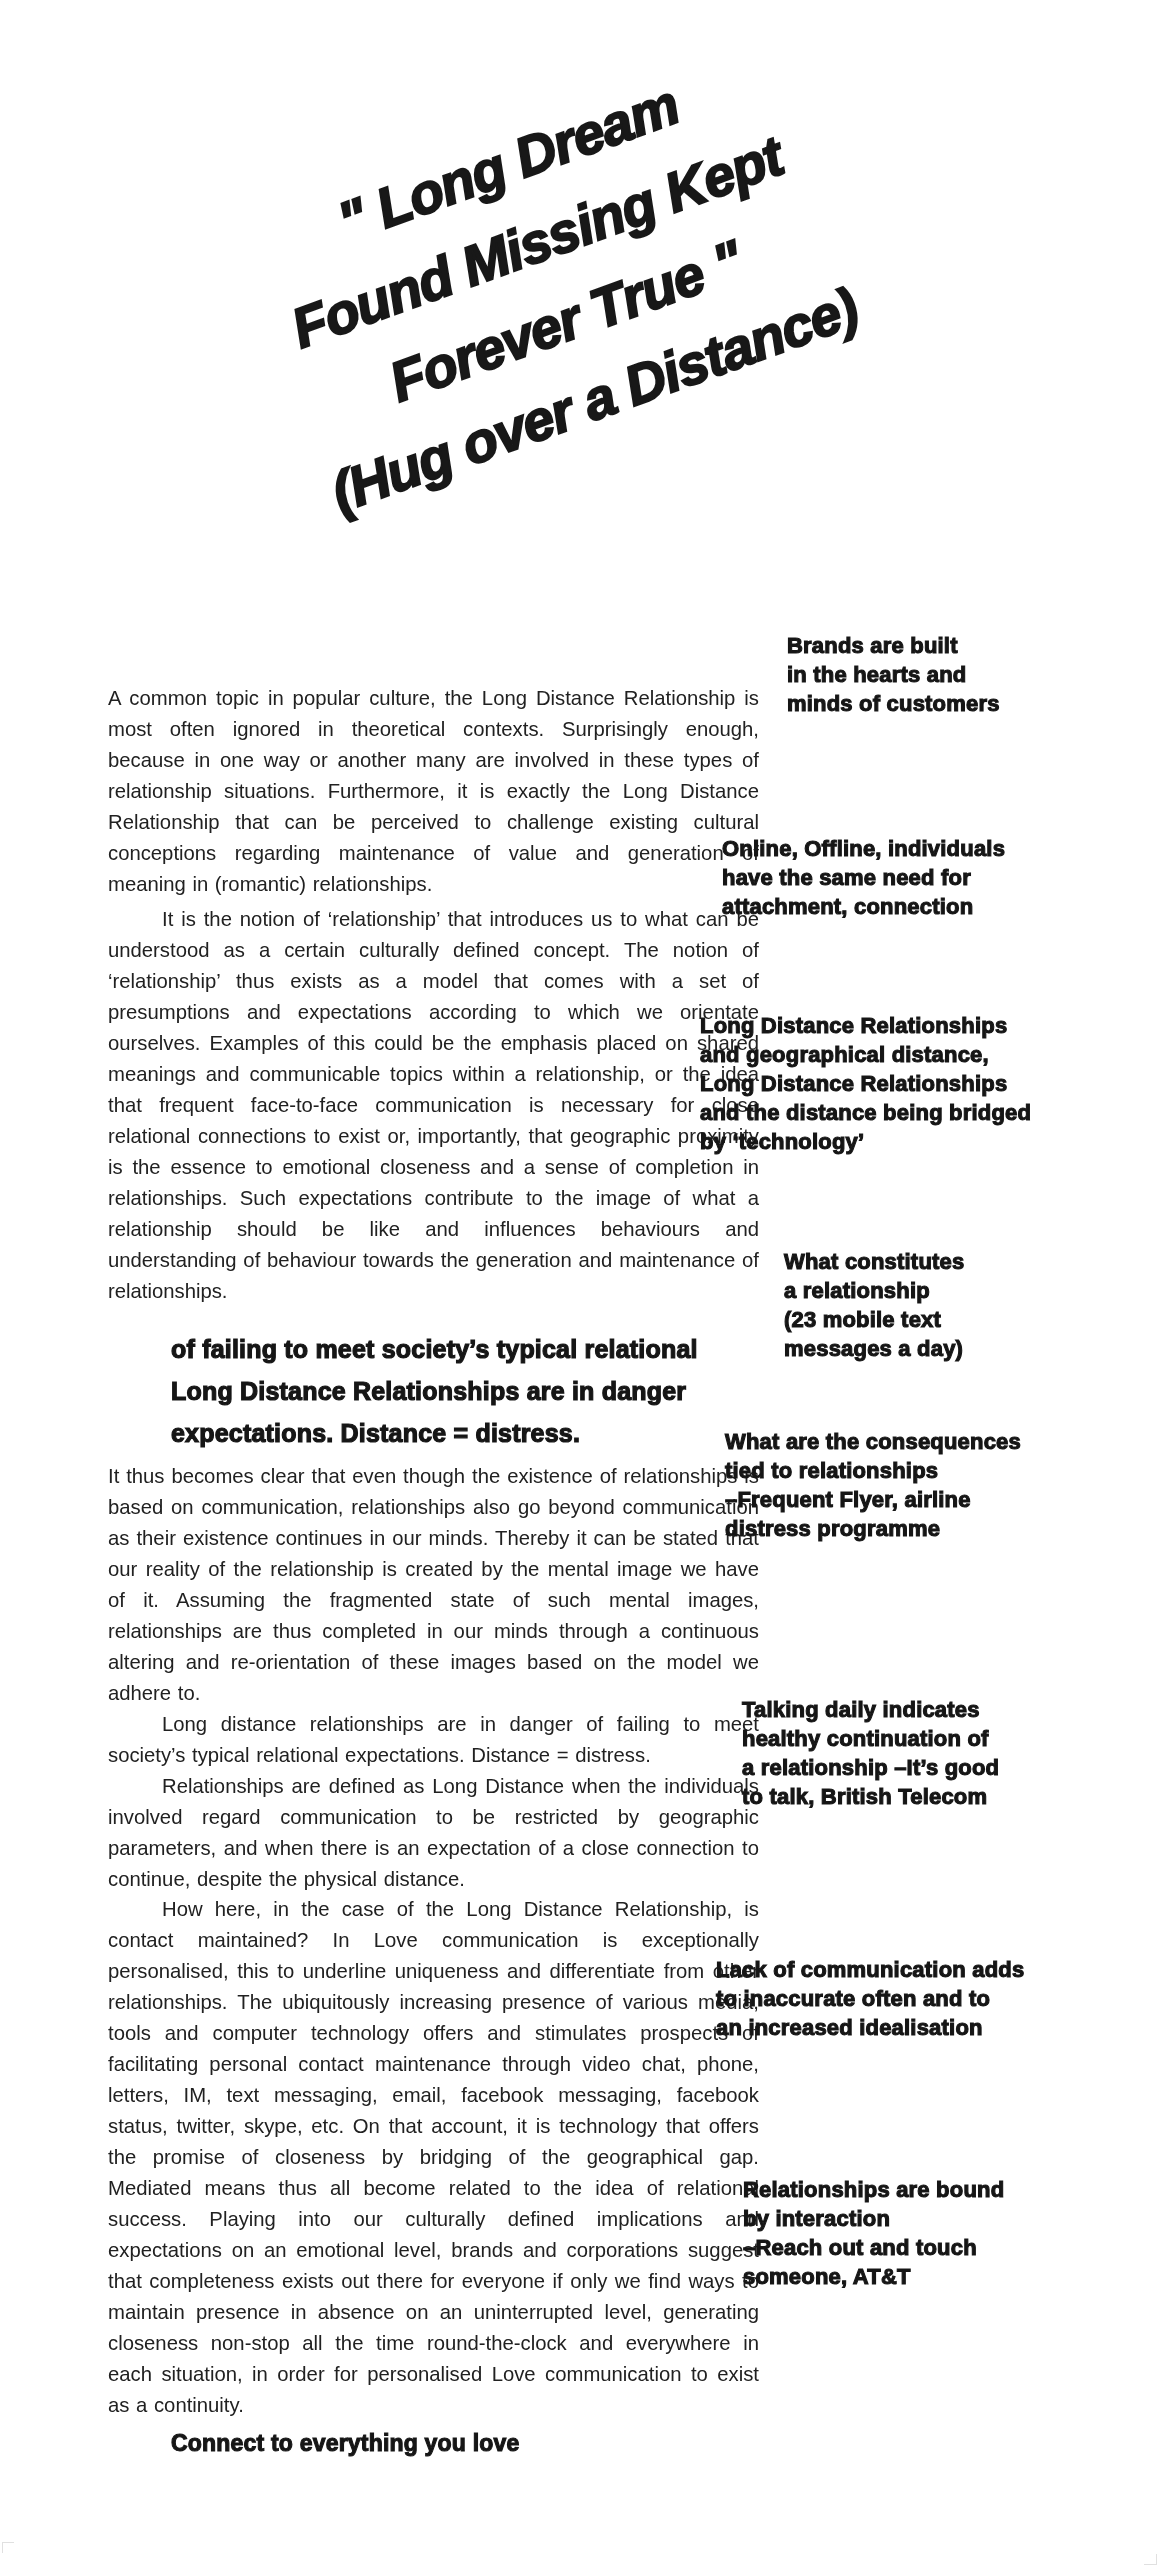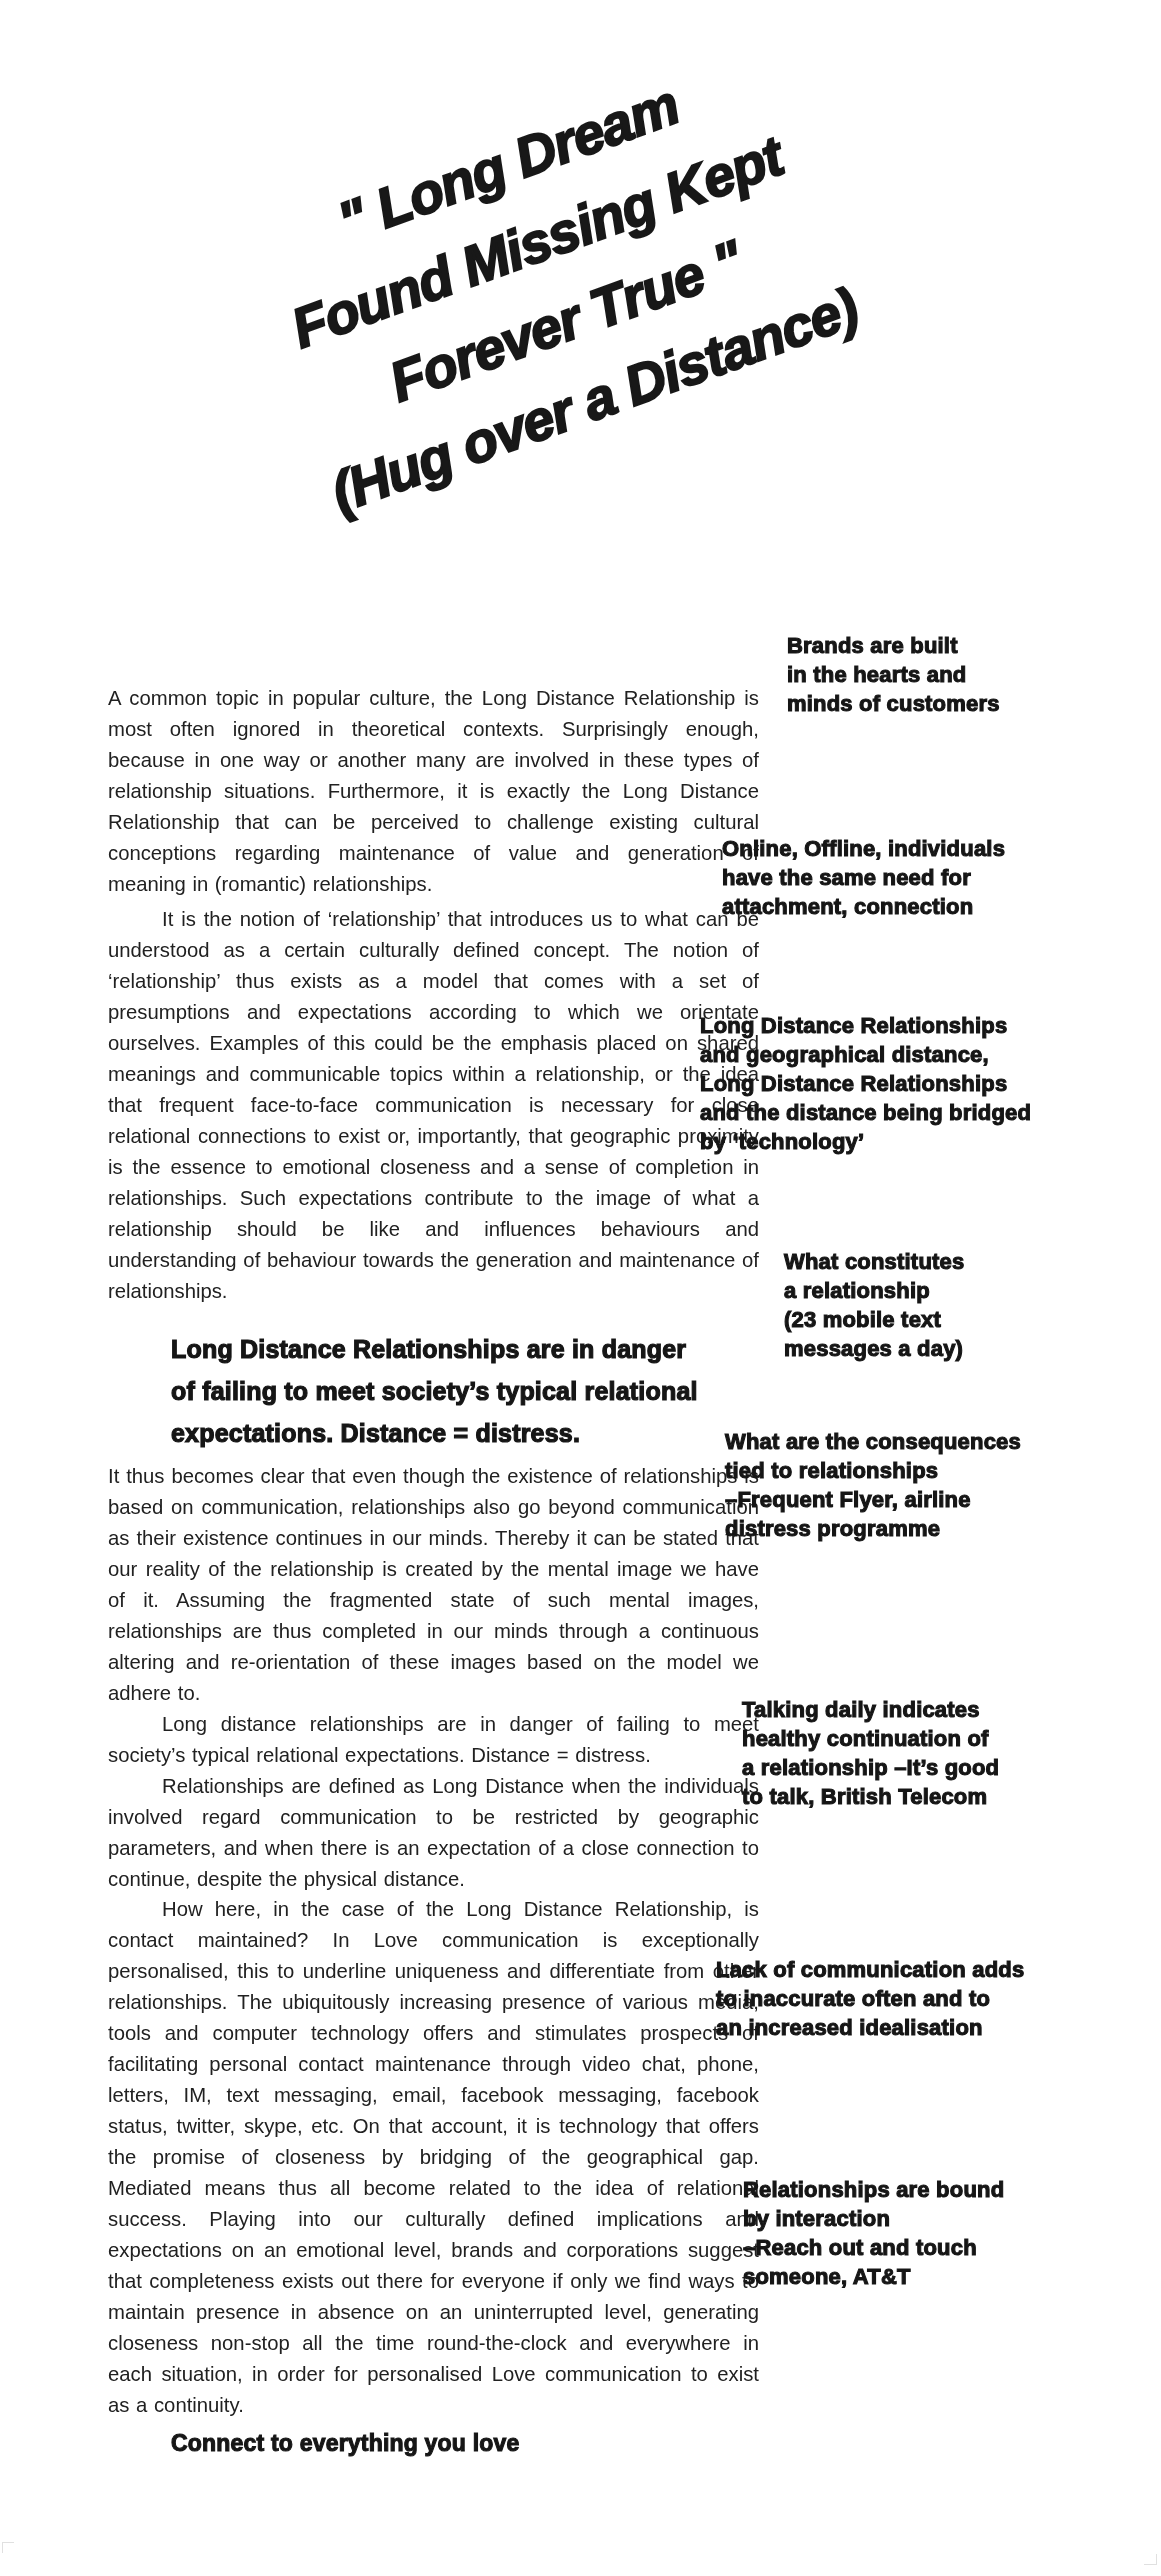--- a/index.html
+++ b/index.html
@@ -59,22 +59,22 @@
   <div id="body-column">
       <p class="body-par" style="top: 683px; margin: 0px;">A common topic in popular culture, the Long Distance Relationship is most often ignored in theoretical contexts. Surprisingly enough, because in one way or another many are involved in these types of relationship situations. Furthermore, it is exactly the Long Distance Relationship that can be perceived to challenge existing cultural conceptions regarding maintenance of value and generation of meaning in (romantic) relationships.</p>
       <p class="body-par indent" style="top: 904px; margin: 0px;">It is the notion of ‘relationship’ that introduces us to what can be understood as a certain culturally defined concept. The notion of ‘relationship’ thus exists as a model that comes with a set of presumptions and expectations according to which we orientate ourselves. Examples of this could be the emphasis placed on shared meanings and communicable topics within a relationship, or the idea that frequent face-to-face communication is necessary for close relational connections to exist or, importantly, that geographic proximity is the essence to emotional closeness and a sense of completion in relationships. Such expectations contribute to the image of what a relationship should be like and influences behaviours and understanding of behaviour towards the generation and maintenance of relationships.</p>
       <p class="body-par" style="top: 1461px; margin: 0px;">It thus becomes clear that even though the existence of relationships is based on communication, relationships also go beyond communication as their existence continues in our minds. Thereby it can be stated that our reality of the relationship is created by the mental image we have of it. Assuming the fragmented state of such mental images, relationships are thus completed in our minds through a continuous altering and re-orientation of these images based on the model we adhere to.</p>
       <p class="body-par indent" style="top: 1709px; margin: 0px;">Long distance relationships are in danger of failing to meet society’s typical relational expectations. Distance = distress.</p>
       <p class="body-par indent" style="top: 1771px; margin: 0px;">Relationships are defined as Long Distance when the individuals involved regard communication to be restricted by geographic parameters, and when there is an expectation of a close connection to continue, despite the physical distance.</p>
       <p class="body-par indent" style="top: 1894px; margin: 0px;">How here, in the case of the Long Distance Relationship, is contact maintained? In Love communication is exceptionally personalised, this to underline uniqueness and differentiate from other relationships. The ubiquitously increasing presence of various media, tools and computer technology offers and stimulates prospects of facilitating personal contact maintenance through video chat, phone, letters, IM, text messaging, email, facebook messaging, facebook status, twitter, skype, etc. On that account, it is technology that offers the promise of closeness by bridging of the geographical gap. Mediated means thus all become related to the idea of relational success. Playing into our culturally defined implications and expectations on an emotional level, brands and corporations suggest that completeness exists out there for everyone if only we find ways to maintain presence in absence on an uninterrupted level, generating closeness non-stop all the time round-the-clock and everywhere in each situation, in order for personalised Love communication to exist as a continuity.</p>
     </div>
 
   <div class="callout" id="callout">
+      <div>of failing to meet society’s typical relational</div>
       <div>Long Distance Relationships are in danger</div>
-      <div>of failing to meet society’s typical relational</div>
       <div>expectations. Distance = distress.</div>
     </div>
 
   <div id="margin-notes">
       <div class="note" style="top: 631px; left: 779px; margin-left: 8px;">
         <div><span>Brands are built</span></div>
         <div><span>in the hearts and</span></div>
         <div><span>minds of customers</span></div>
       </div>
       <div class="note" style="top: 834px; left: 722px;">

